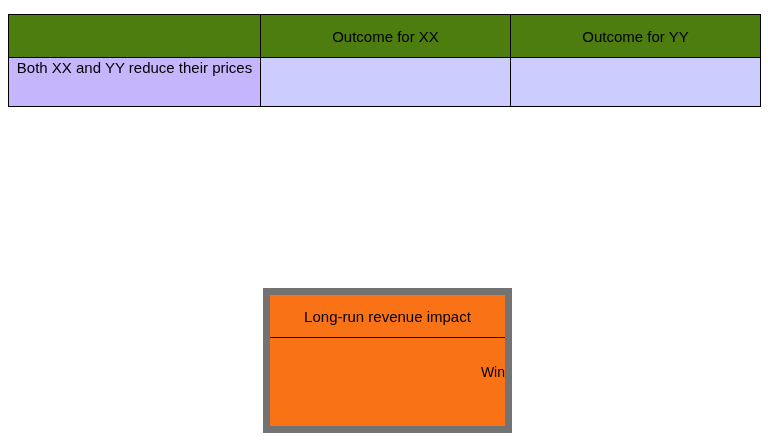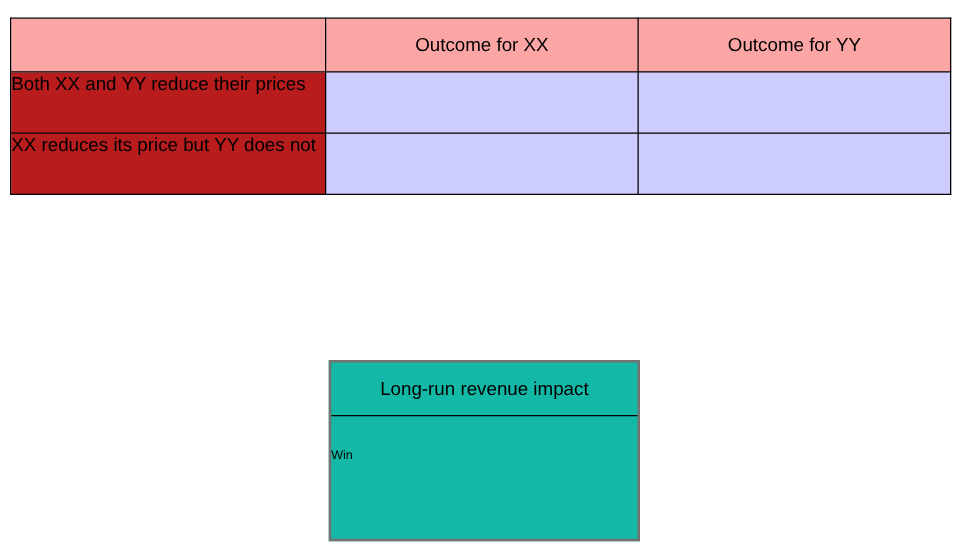--- a/index.html
+++ b/index.html
@@ -28,76 +28,72 @@
     font-weight: normal;
     padding: 0;
   }
   .col-label { width: 252px; }
   .col-out   { width: 250px; }
 
   th.header-cell {
     height: 43px;
     text-align: center;
     vertical-align: middle;
-    background: #fca5a5;
+    background: #4d7c0f;
   }
   td.label-cell {
     height: 49px;
     vertical-align: top;
     padding: 2px 4px 0 4px;
     line-height: 20px;
-    background: #b91c1c;
+    background: #c4b5fd;
+    text-align: center;
   }
   td.drop-cell {
     background: #ccccff;
   }
 
   .bank {
     position: absolute;
     left: 263px;
     top: 288px;
     width: 249px;
     height: 145px;
-    background: #14b8a6;
-    border: 2px solid #737373;
+    background: #f97316;
+    border: 7px solid #737373;
   }
   .bank-header {
     height: 43px;
     line-height: 43px;
     text-align: center;
     border-bottom: 1px solid #000000;
     font-size: 15px;
   }
   .bank-option {
-    text-align: left;
-    font-size: 10px;
+    text-align: right;
+    font-size: 14px;
     cursor: default;
   }
   .bank-option.win  { margin-top: 26px; }
   .bank-option.lose { margin-top: 29px; }
 </style>
 </head>
 <body>
 
 <table class="outcomes">
   <tbody>
       <tr>
     <th class="header-cell col-label"></th>
     <th class="header-cell col-out">Outcome for XX</th>
     <th class="header-cell col-out">Outcome for YY</th>
   </tr>
   <tr>
     <td class="label-cell">Both XX and YY reduce their prices</td>
     <td class="drop-cell"></td>
     <td class="drop-cell"></td>
   </tr>
-  <tr>
-    <td class="label-cell">XX reduces its price but YY does not</td>
-    <td class="drop-cell"></td>
-    <td class="drop-cell"></td>
-  </tr>
 </tbody>
   </table>
 
 <div class="bank">
   <div class="bank-header">Long-run revenue impact</div>
   <div class="bank-option win">Win</div>
 </div>
 
 </body></html>

